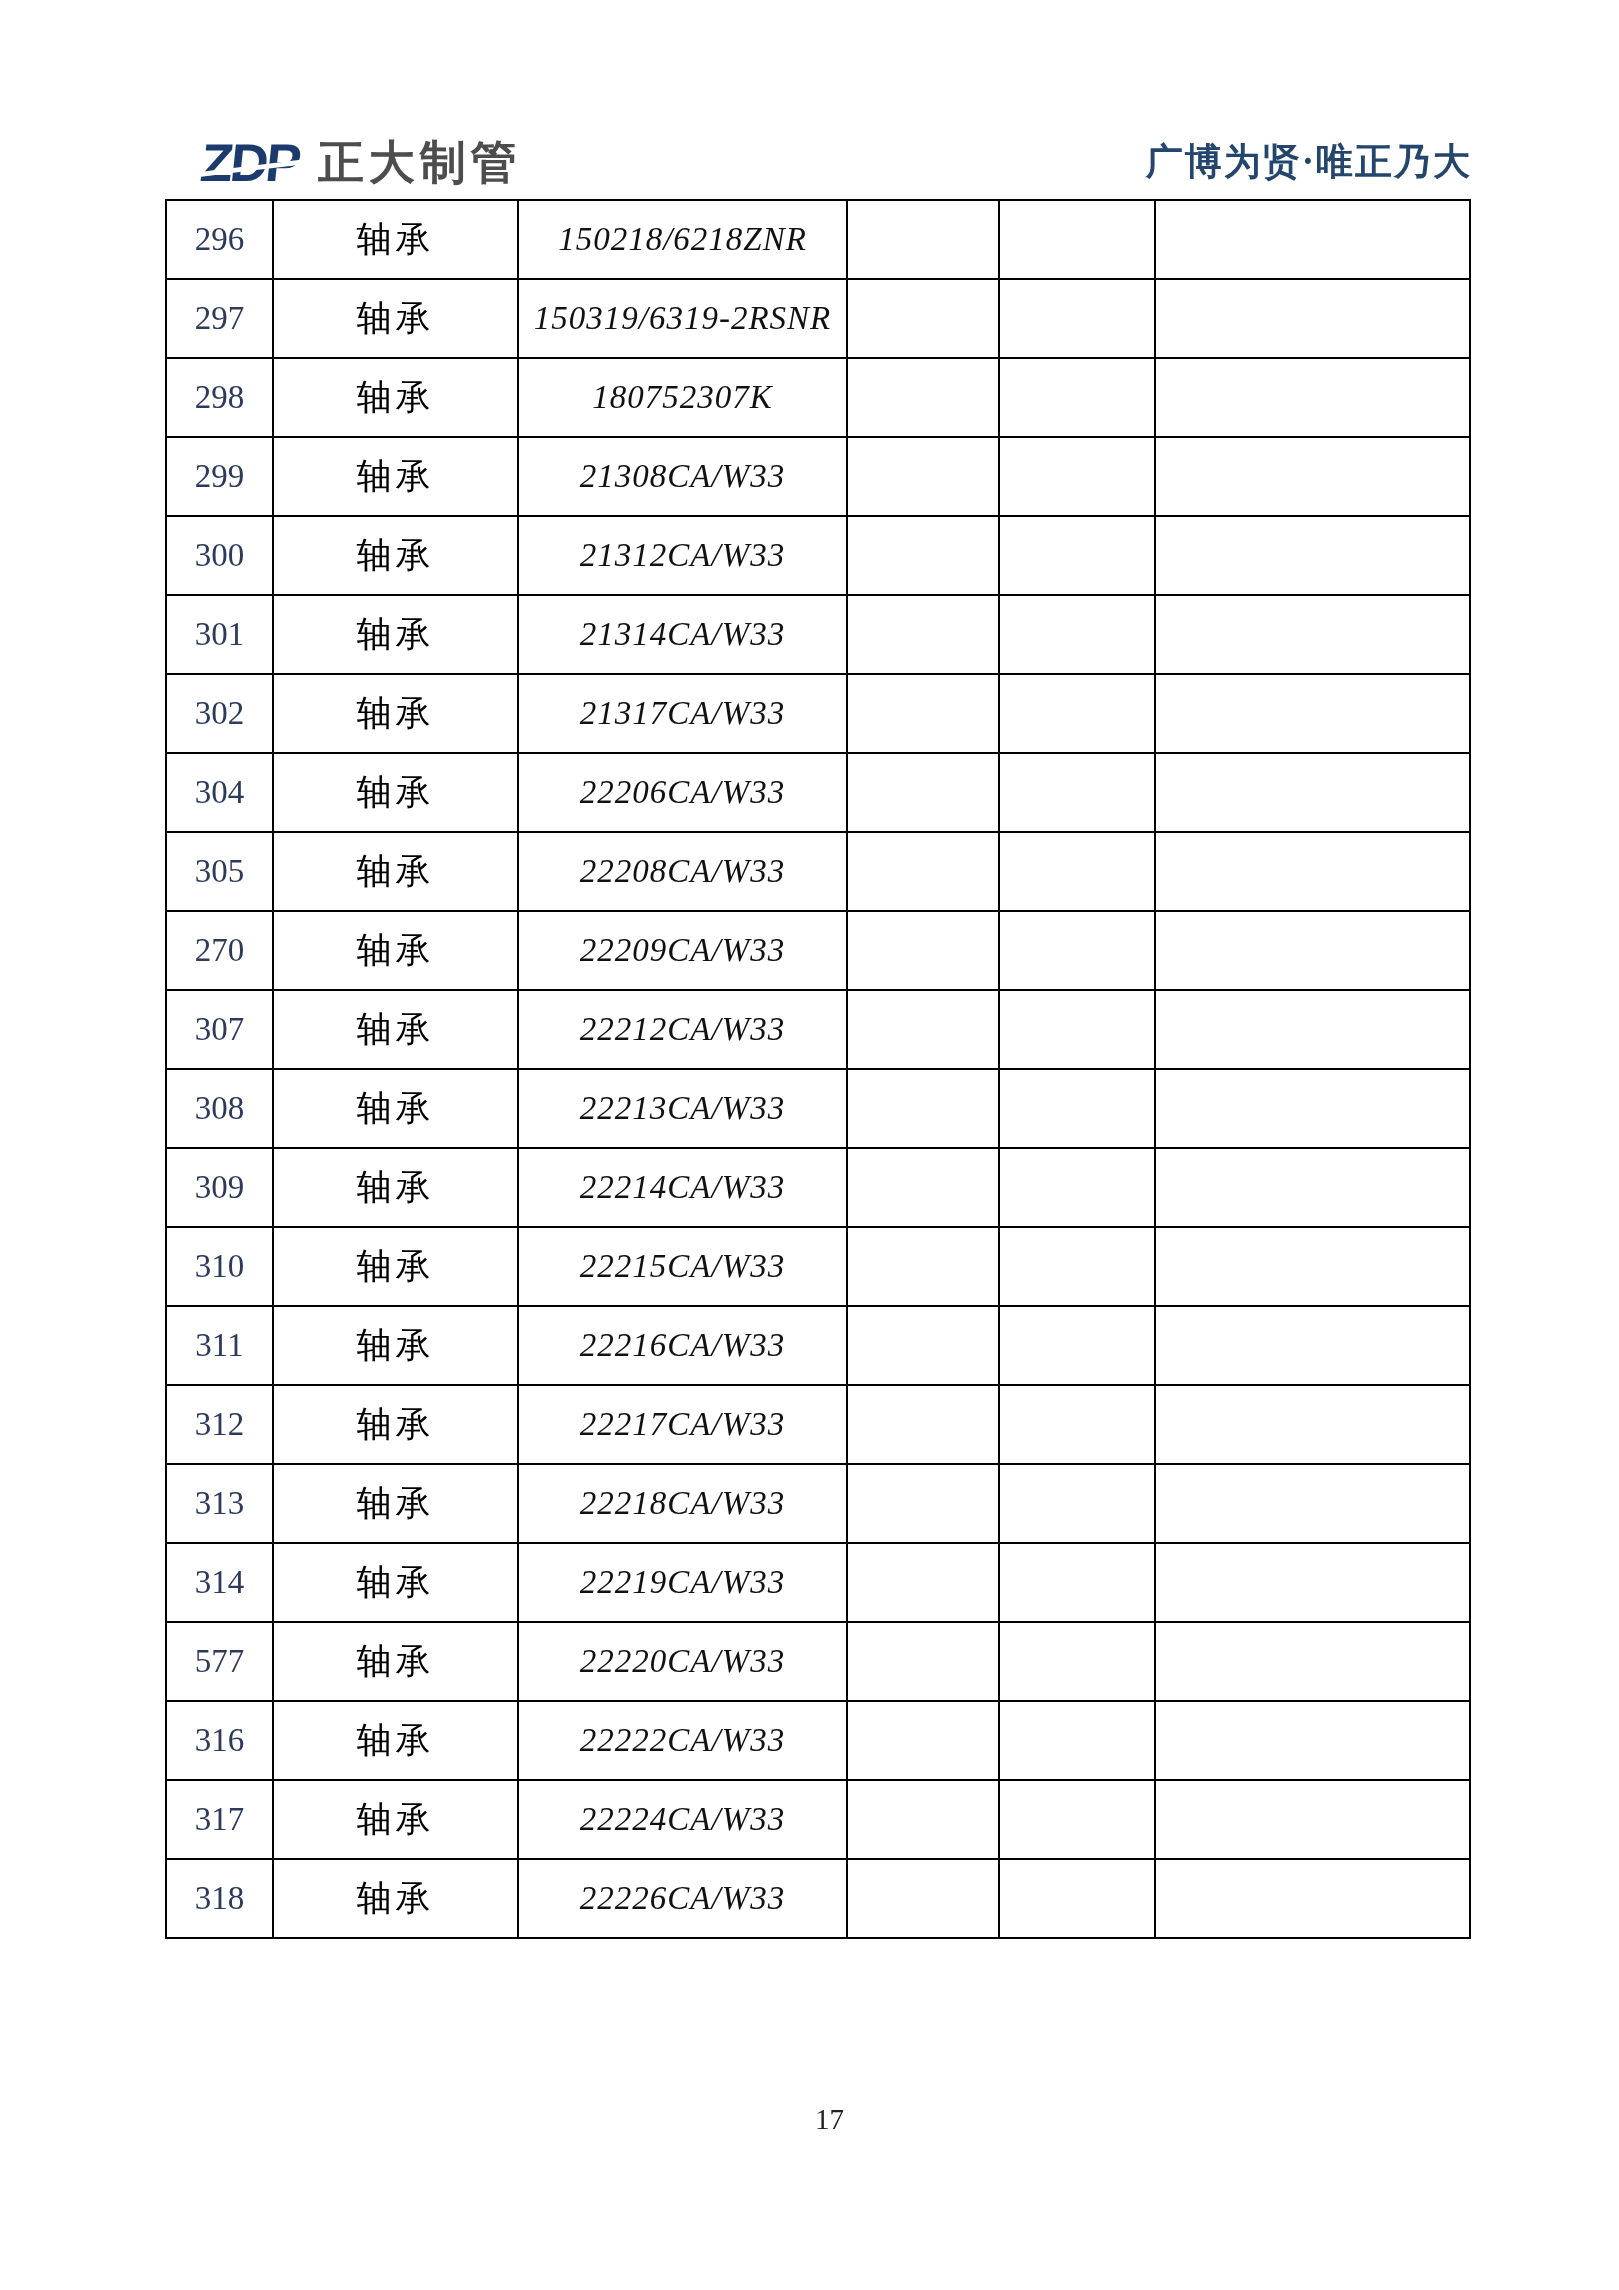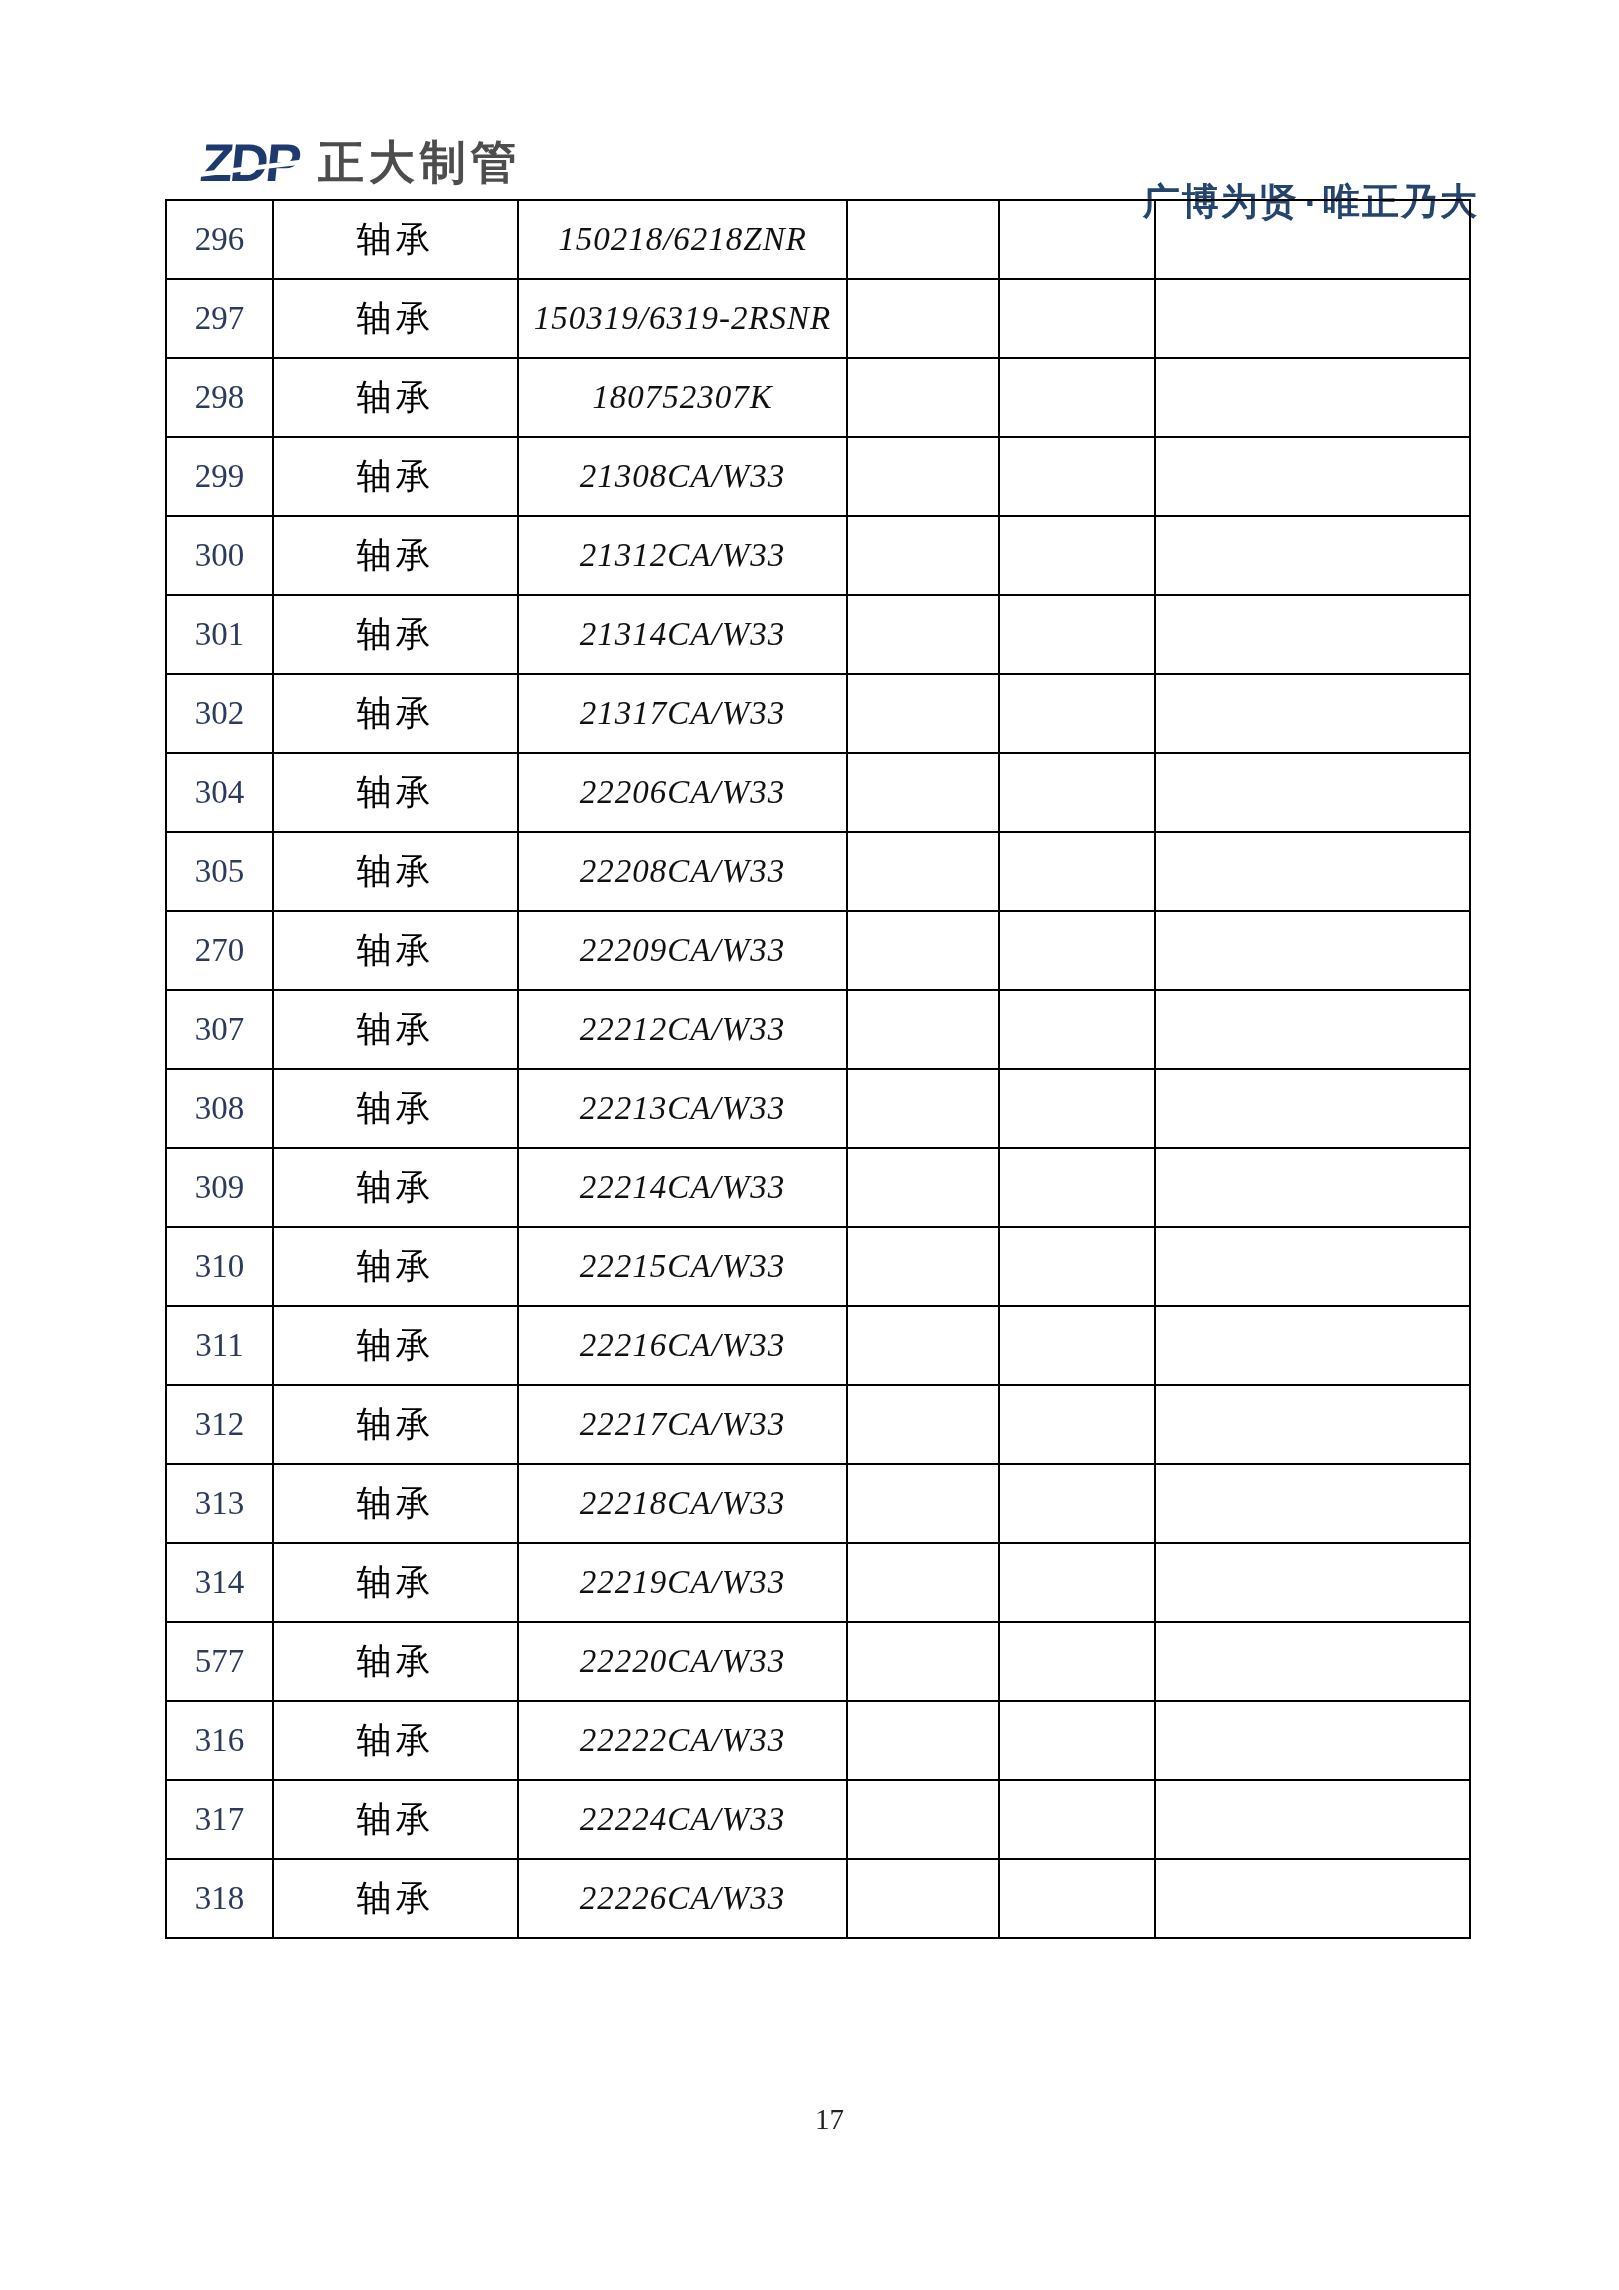--- a/index.html
+++ b/index.html
@@ -32,27 +32,26 @@
     width:110%;height:4.9px;background:#ffffff;
     transform:rotate(-7deg);
   }
   .logo-cn{
     font-size:46px;line-height:47px;
     font-weight:700;
     letter-spacing:4.9px;
     color:var(--logo-gray,#4d4d4d);
   }
   .slogan{
-    position:absolute;top:140px;right:140px;
-    font-family:Liberation Mono, monospace;
+    position:absolute;top:140px;right:147px;
+    font-family:Liberation Serif, serif;
     font-weight:700;
     font-size:37px;line-height:43px;
     letter-spacing:2px;
     color:var(--slogan-blue,#24466e);
-    margin-top:43px;
   }
 
   
   table.parts{
     position:absolute;left:165px;top:199px;
     width:1304px;
     border-collapse:collapse;
     table-layout:fixed;
     border:2.9px solid var(--border,#000);
   }

